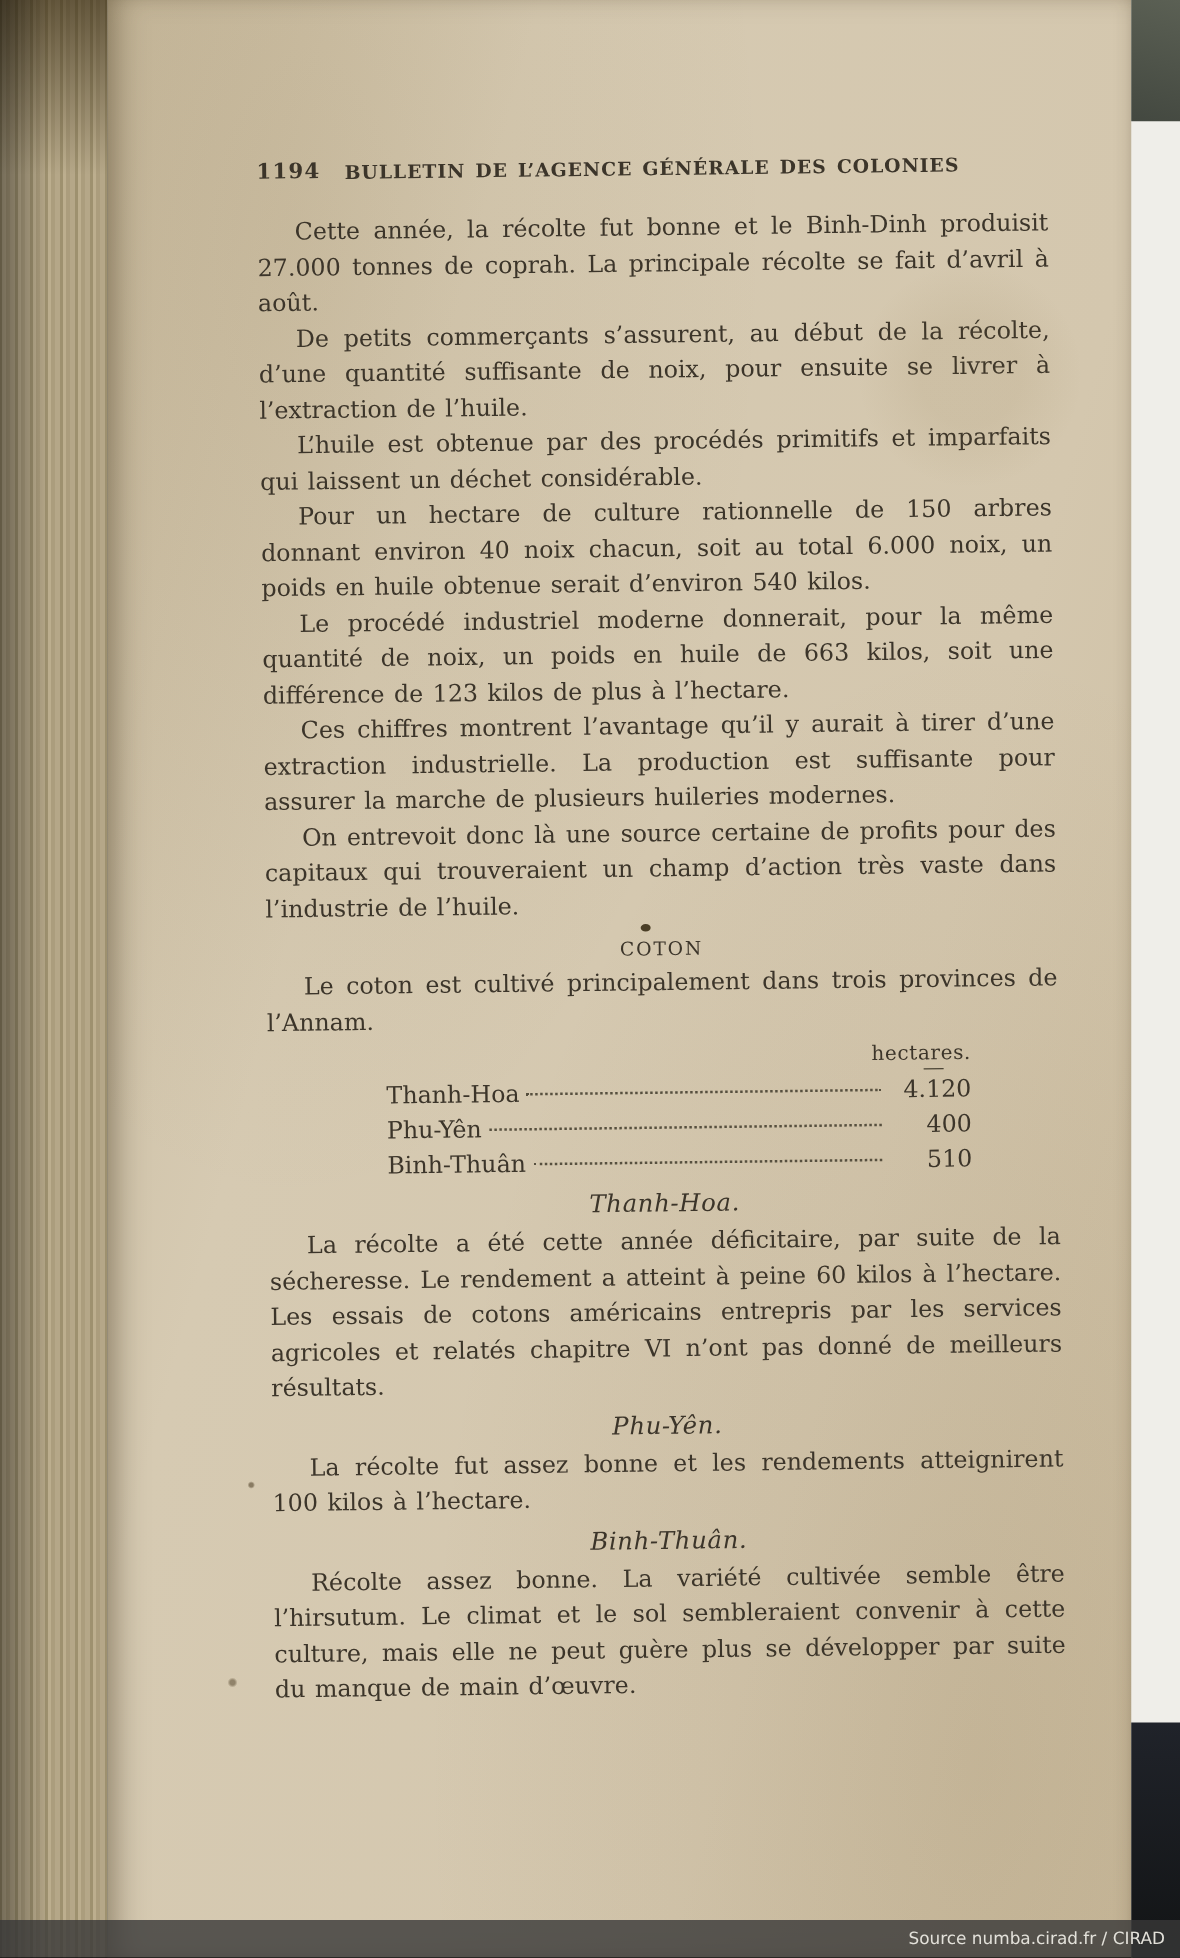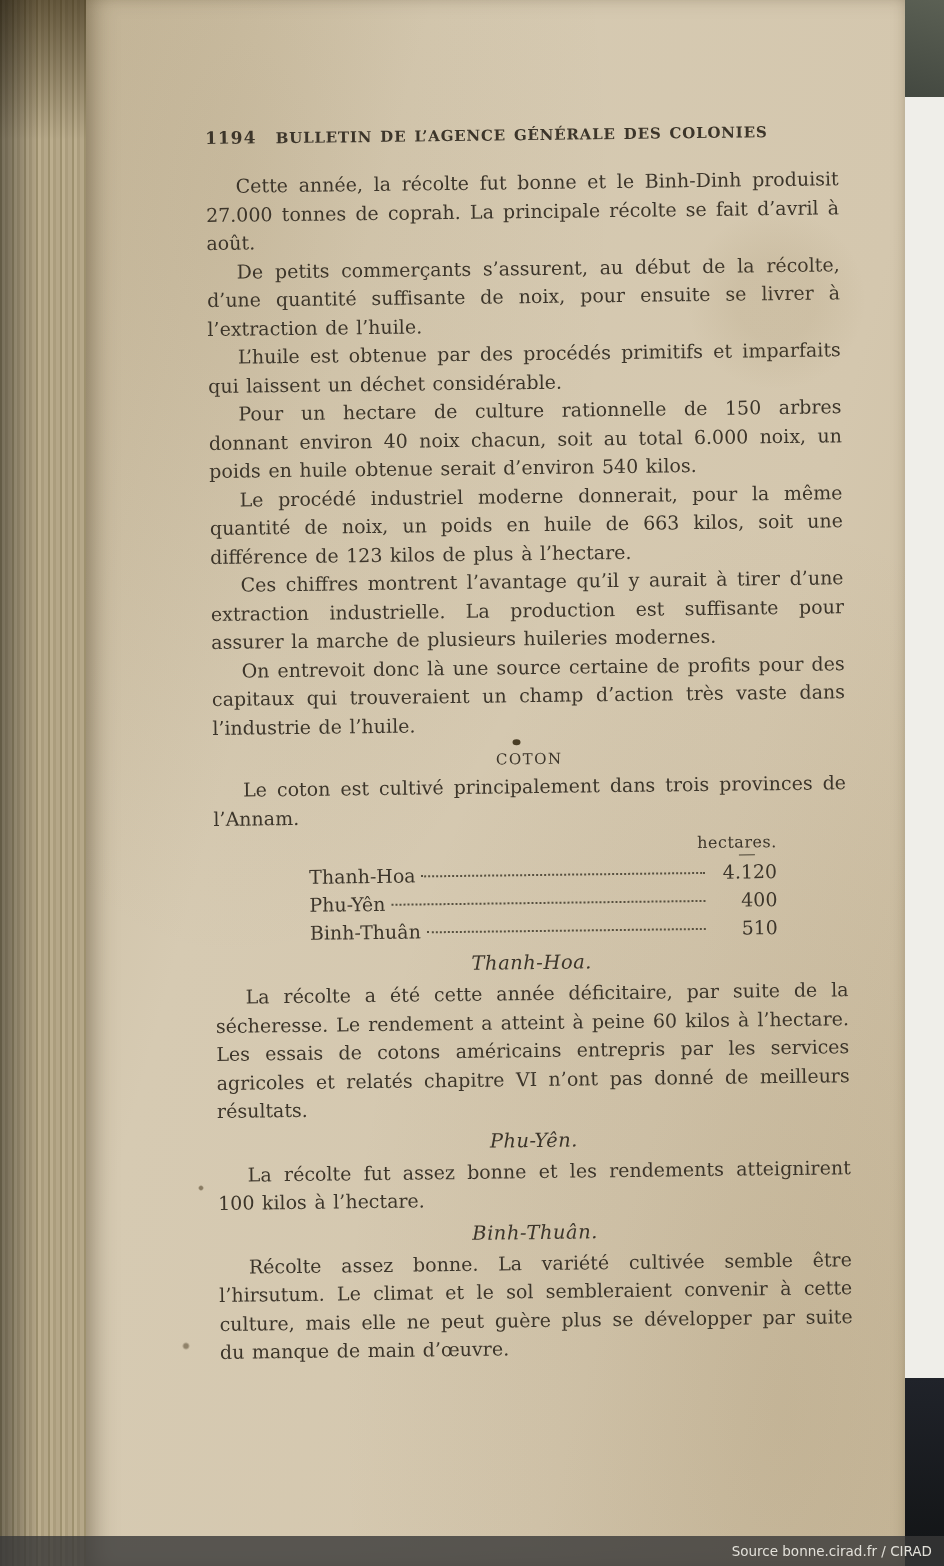--- a/index.html
+++ b/index.html
@@ -136,15 +136,15 @@
       <p class="body">Récolte assez bonne. La variété cultivée semble être l’hirsutum. Le climat et le sol sembleraient convenir à cette culture, mais elle ne peut guère plus se développer par suite du manque de main d’œuvre.</p>
 
     </div>
   </div>
 
   <div class="white-strip"></div>
   <div class="cover-top"></div>
   <div class="cover-bottom"></div>
 
   <div class="footer-bar">
-    <span>Source bonne.cirad.fr / CIRAD</span>
+    <span>Source numba.cirad.fr / CIRAD</span>
   </div>
 </div>
 
 </body></html>

